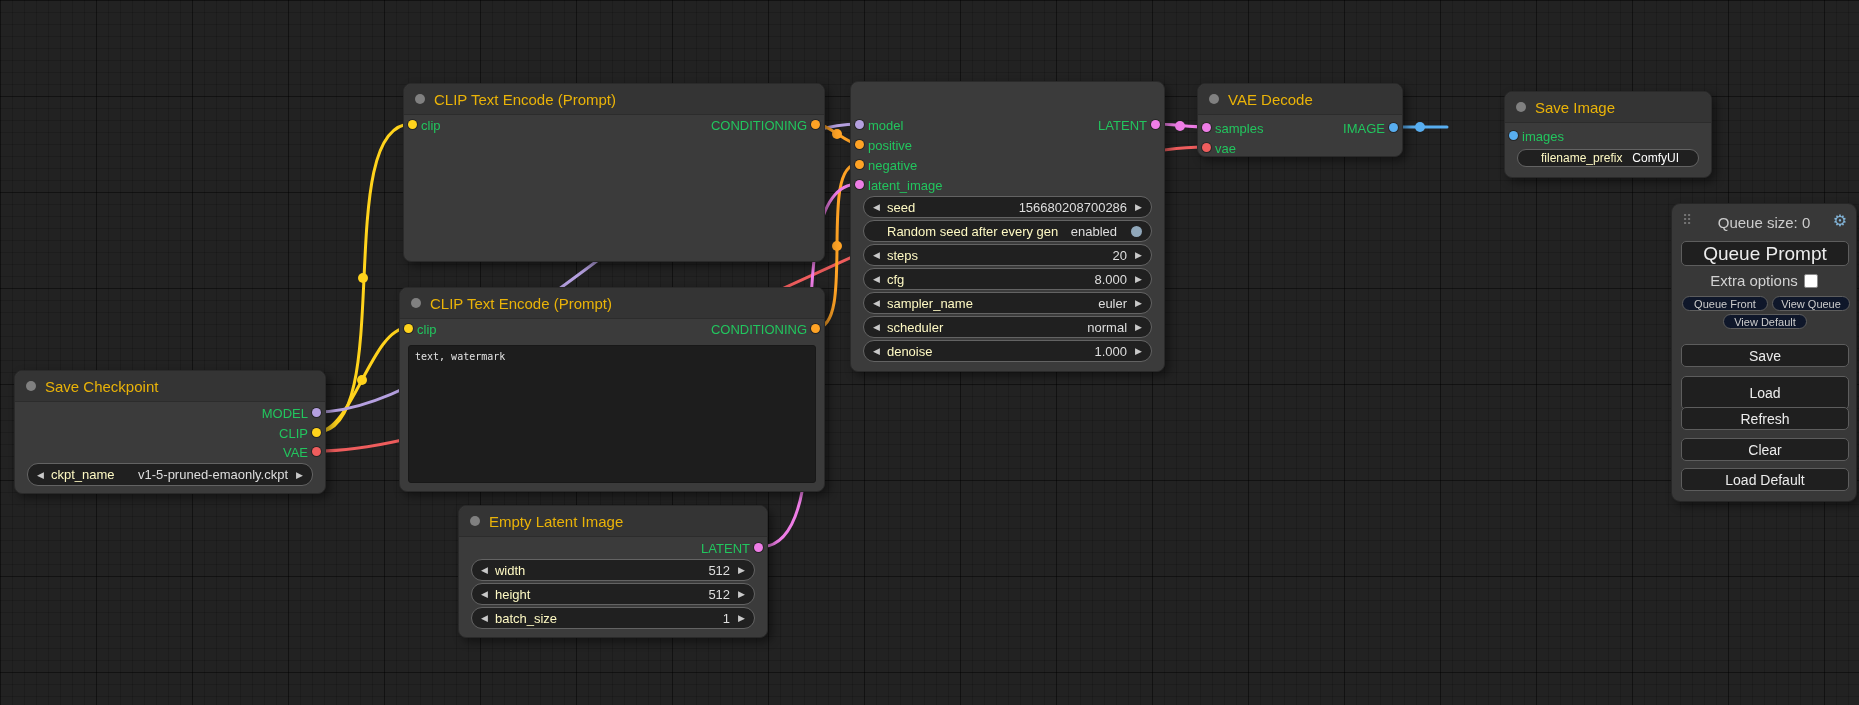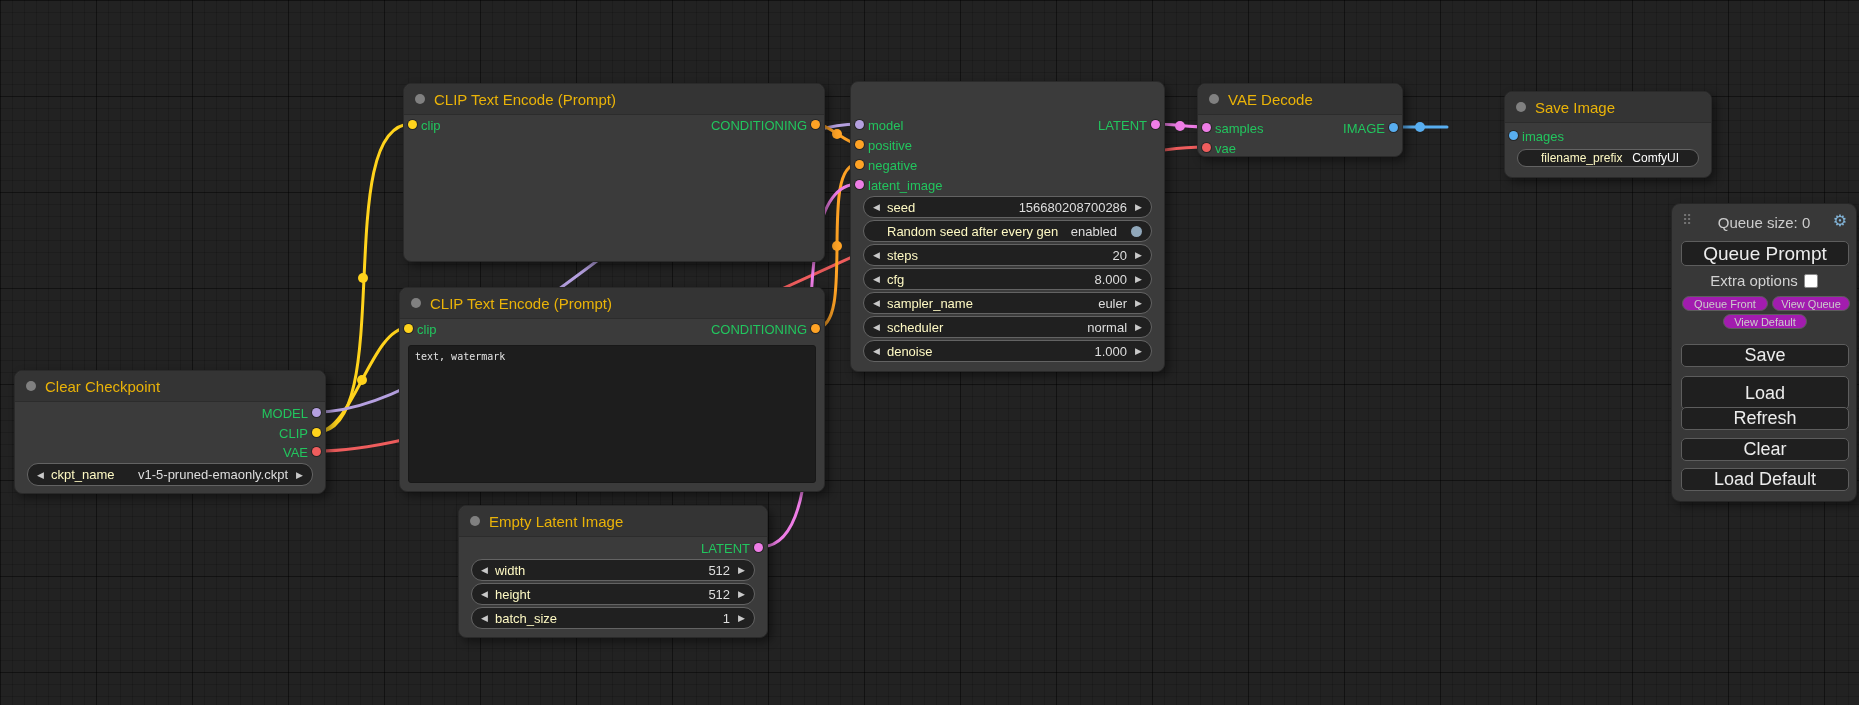--- a/index.html
+++ b/index.html
@@ -62,24 +62,24 @@
   
   #queue-panel{
     position:absolute;z-index:3;left:1671px;top:203px;width:186px;height:299px;
     background:#383838;border:1px solid #262626;border-radius:9px;
     box-shadow:4px 4px 10px rgba(0,0,0,.45);box-sizing:border-box;
   }
   .qbtn{
     position:absolute;left:9px;width:168px;box-sizing:border-box;
     background:#1f1f1f;border:1px solid #5d5d5d;border-radius:5px;
     color:#ececec;display:flex;align-items:center;justify-content:center;
-    font-size:18px;cursor:pointer;
+    font-size:14px;cursor:pointer;
   }
   .qpill{
-    position:absolute;box-sizing:border-box;background:#a21caf;border:1px solid #5d5d5d;
+    position:absolute;box-sizing:border-box;background:#0f172a;border:1px solid #5d5d5d;
     border-radius:9px;color:#cccccc;display:flex;align-items:center;justify-content:center;
     font-size:11px;cursor:pointer;white-space:nowrap;
   }
   #queue-size{position:absolute;left:0;right:0;top:10px;text-align:center;color:#cccccc;font-size:15px;}
   #drag-handle{position:absolute;left:10px;top:8px;color:#737373;font-family:"DejaVu Sans",sans-serif;font-size:14px;cursor:move;}
   #gear{position:absolute;right:9px;top:7px;font-family:"DejaVu Sans",sans-serif;font-size:16px;cursor:pointer;}
   #extra-options{position:absolute;left:0;right:0;top:68px;display:flex;align-items:center;justify-content:center;gap:6px;color:#d2d2d2;font-size:15px;}
   #extra-checkbox{width:12px;height:12px;background:#ffffff;border:1px solid #8a8a8a;border-radius:2px;cursor:pointer;}
 </style>
 </head>
@@ -99,21 +99,21 @@
   <circle cx="362" cy="380" r="5" style="fill: rgb(255, 211, 28);"></circle>
   <circle cx="837" cy="134" r="5" style="fill: rgb(255, 163, 37);"></circle>
   <circle cx="837" cy="246" r="5" style="fill: rgb(255, 163, 37);"></circle>
   <circle cx="1180" cy="126" r="5" style="fill: rgb(238, 125, 230);"></circle>
   <circle cx="1420" cy="127" r="5" style="fill: rgb(88, 174, 240);"></circle>
 </svg>
 
 <div class="node" id="node-load-checkpoint">
   <div class="titlebar">
     <span class="tdot"></span>
-    <span class="ttext">Clear Checkpoint</span>
+    <span class="ttext">Save Checkpoint</span>
   </div>
   <div class="slot out" style="top:32px">
     <span>MODEL</span>
     <span class="sdot" style="background: rgb(181, 160, 224);"></span>
   </div>
   <div class="slot out" style="top:52px">
     <span>CLIP</span>
     <span class="sdot" style="background: rgb(255, 211, 28);"></span>
   </div>
   <div class="slot out" style="top:71px">

